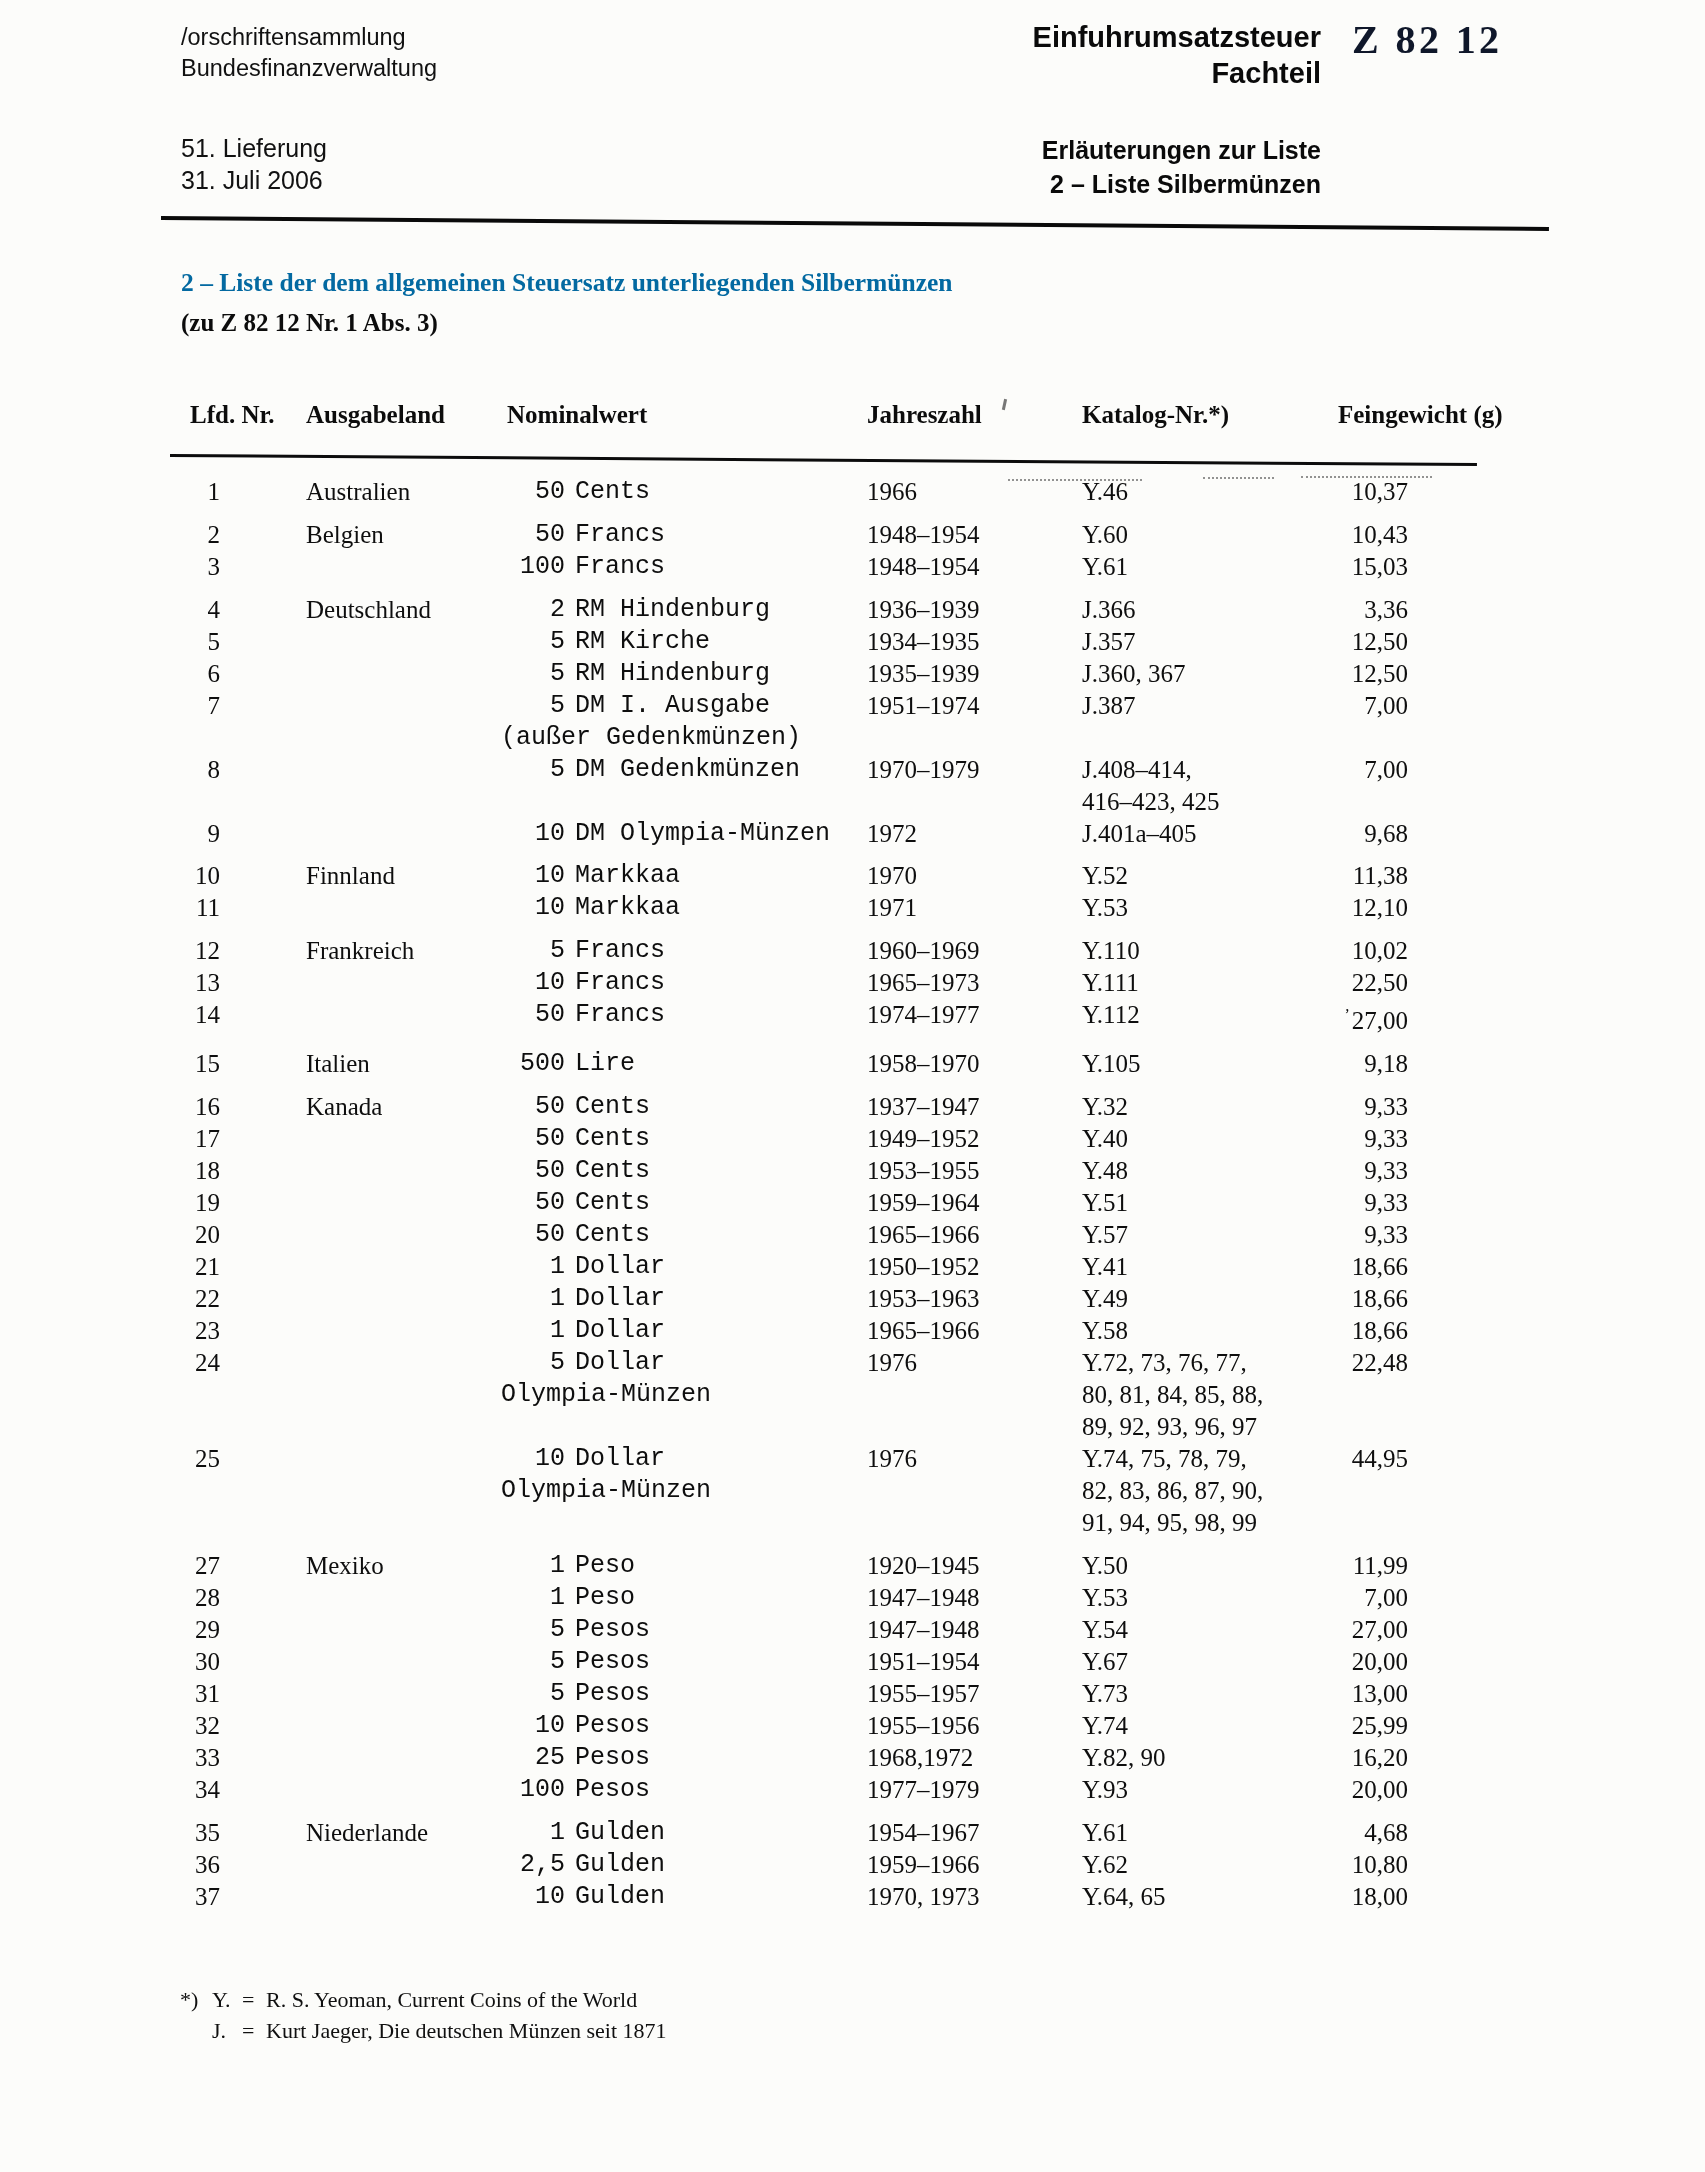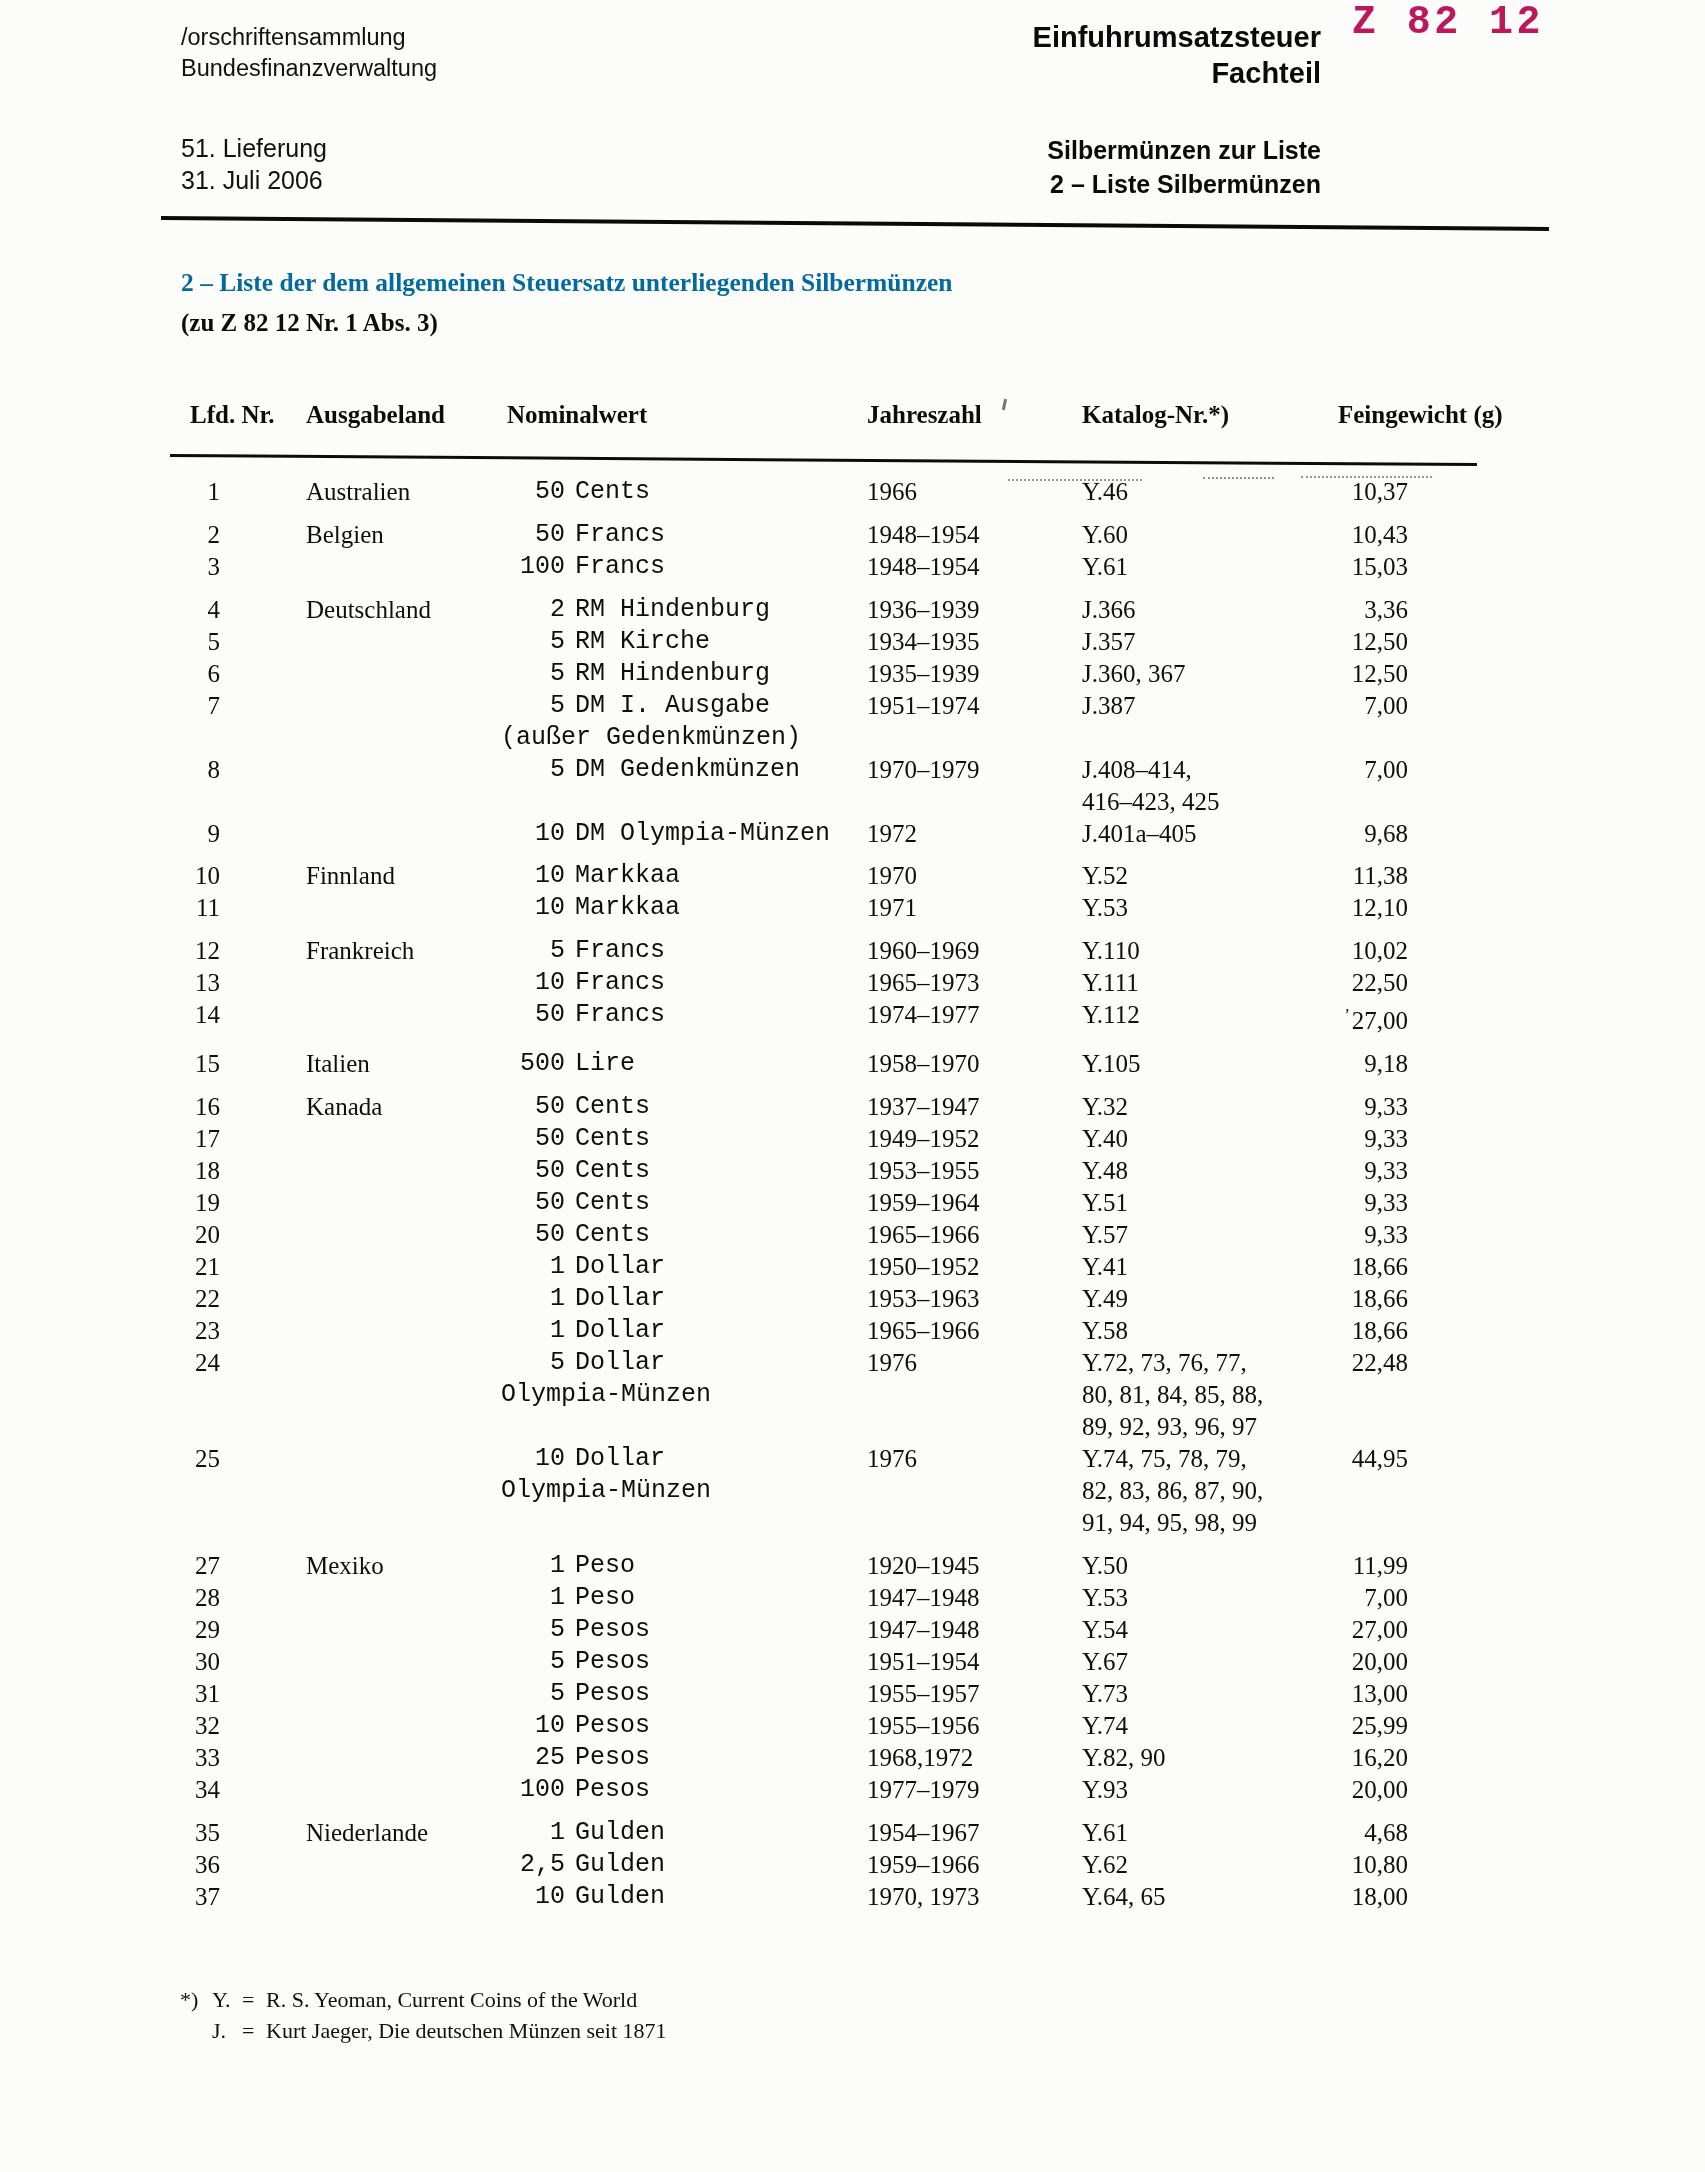--- a/index.html
+++ b/index.html
@@ -22,23 +22,23 @@
   .mast-left .delivery{margin-top:48px;font-size:25px;line-height:32px;}
   .mast-right{
     position:absolute;left:874px;top:19px;width:447px;
     text-align:right;
     font-family:"Liberation Sans", sans-serif;
     font-weight:bold;color:#0a0a0a;
   }
   .mast-right .mast-title{font-size:29px;line-height:36px;}
   .mast-right .mast-sub{margin-top:42px;font-size:25px;line-height:34px;}
   .mast-code{
-    position:absolute;left:1352px;top:0;
-    font-family:Liberation Mono, monospace;
-    font-weight:bold;font-size:40px;letter-spacing:3.4px;color:#be185d;
+    position:absolute;left:1352px;top:16px;
+    font-family:Liberation Serif, serif;
+    font-weight:bold;font-size:40px;letter-spacing:3.4px;color:#0f172a;
   }
   .top-rule{
     position:absolute;left:161px;top:216px;width:1388px;height:4px;
     background:#0a0a0a;transform:rotate(0.45deg);transform-origin:left center;
   }
   
   .doc-title{
     position:absolute;left:181px;top:268px;
     font-weight:bold;font-size:25.5px;color:#0369a1;
   }
@@ -105,21 +105,21 @@
       <div>31. Juli 2006</div>
     </div>
   </div>
 
   <div class="mast-right">
     <div class="mast-title">
       <div>Einfuhrumsatzsteuer</div>
       <div>Fachteil</div>
     </div>
     <div class="mast-sub">
-      <div>Silbermünzen zur Liste</div>
+      <div>Erläuterungen zur Liste</div>
       <div>2 – Liste Silbermünzen</div>
     </div>
   </div>
   <div class="mast-code">Z 82 12</div>
 
   <div class="top-rule"></div>
 
   <div class="doc-title">2 – Liste der dem allgemeinen Steuersatz unterliegenden Silbermünzen</div>
   <div class="doc-subtitle">(zu Z 82 12 Nr. 1 Abs. 3)</div>
 

